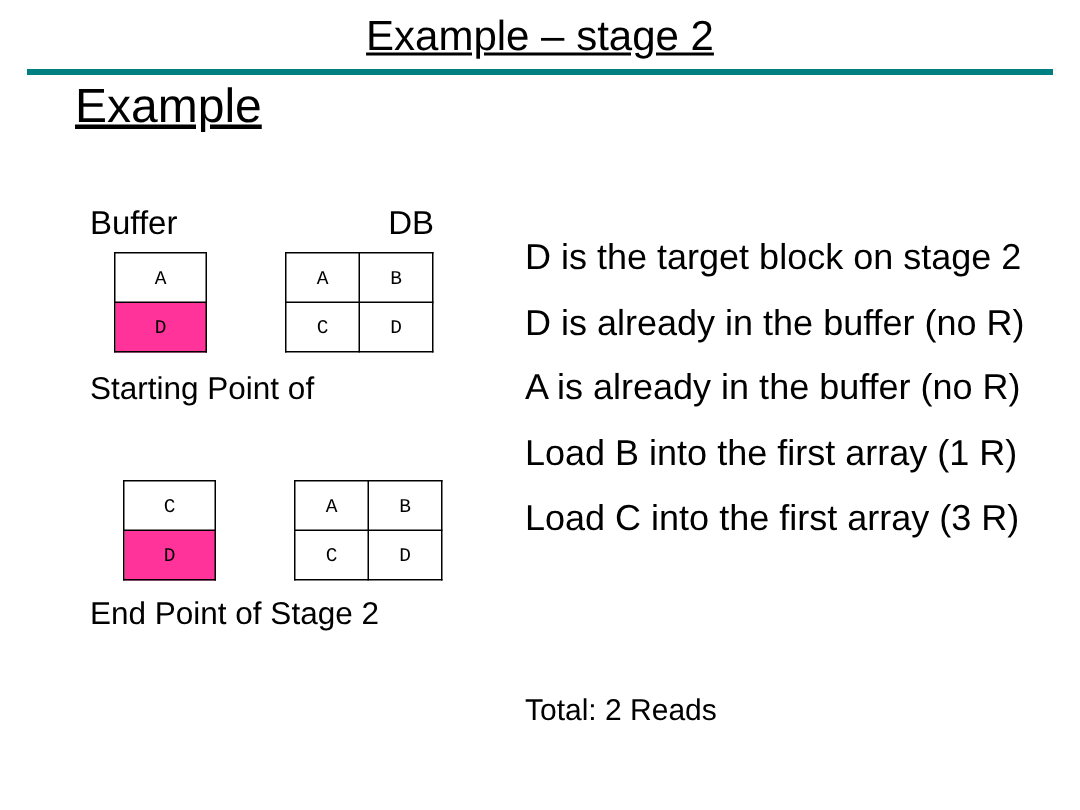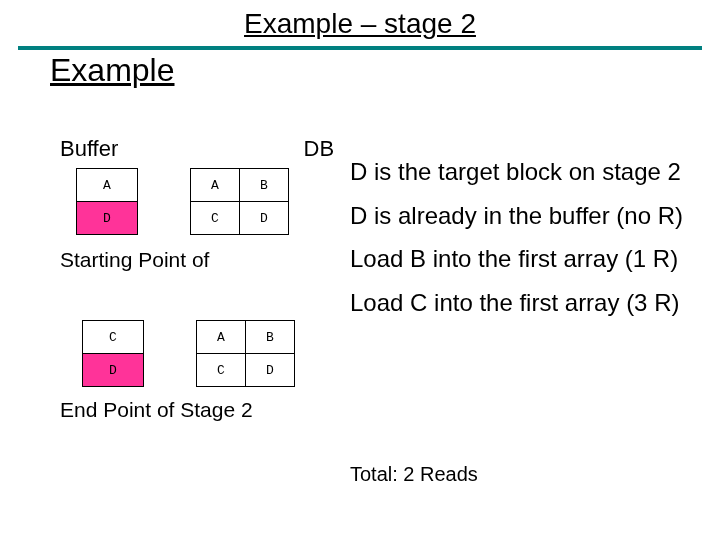--- a/index.html
+++ b/index.html
@@ -34,21 +34,21 @@
     padding: 2px 0 0 50px;
   }
   .row-headers {
     position: absolute;
     top: 136px;
     left: 60px;
     width: 300px;
     font-size: 22px;
   }
   .hdr-buffer { display:inline-block; width:120px; }
-  .hdr-db { display:inline-block; width:120px; text-align:right; margin-left:28px; }
+  .hdr-db { display:inline-block; width:120px; text-align:center; margin-left:28px; }
 
   .grid {
     position: absolute;
     border-collapse: collapse;
   }
   .grid td {
     border: 1px solid #000;
     text-align: center;
     font-family: "Courier New", monospace;
     font-size: 13px;
@@ -160,19 +160,20 @@
       <td>D</td>
     </tr>
   </tbody>
     </table>
 
   <div class="caption-end">End Point of Stage 2</div>
 
   <div class="text-col">
     <p>D is the target block on stage 2</p>
     <p>D is already in the buffer (no R)</p>
+    <p>A is already in the buffer (no R)</p>
     <p>Load B into the first array (1 R)</p>
     <p>Load C into the first array (3 R)</p>
   </div>
 
   <div class="total">Total: 2 Reads</div>
 
 </div>
 
 </body></html>

